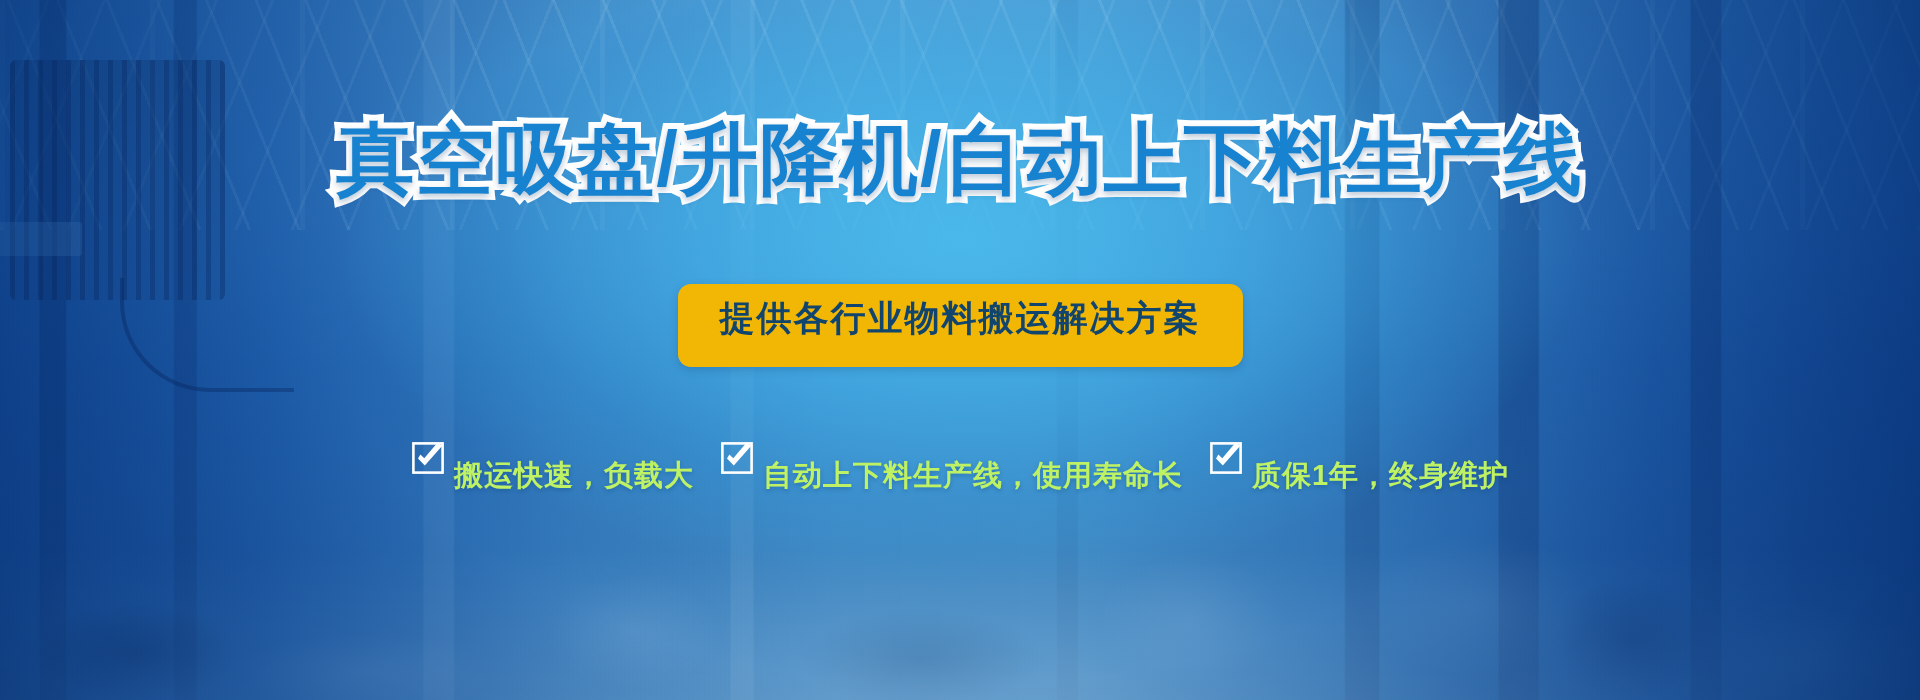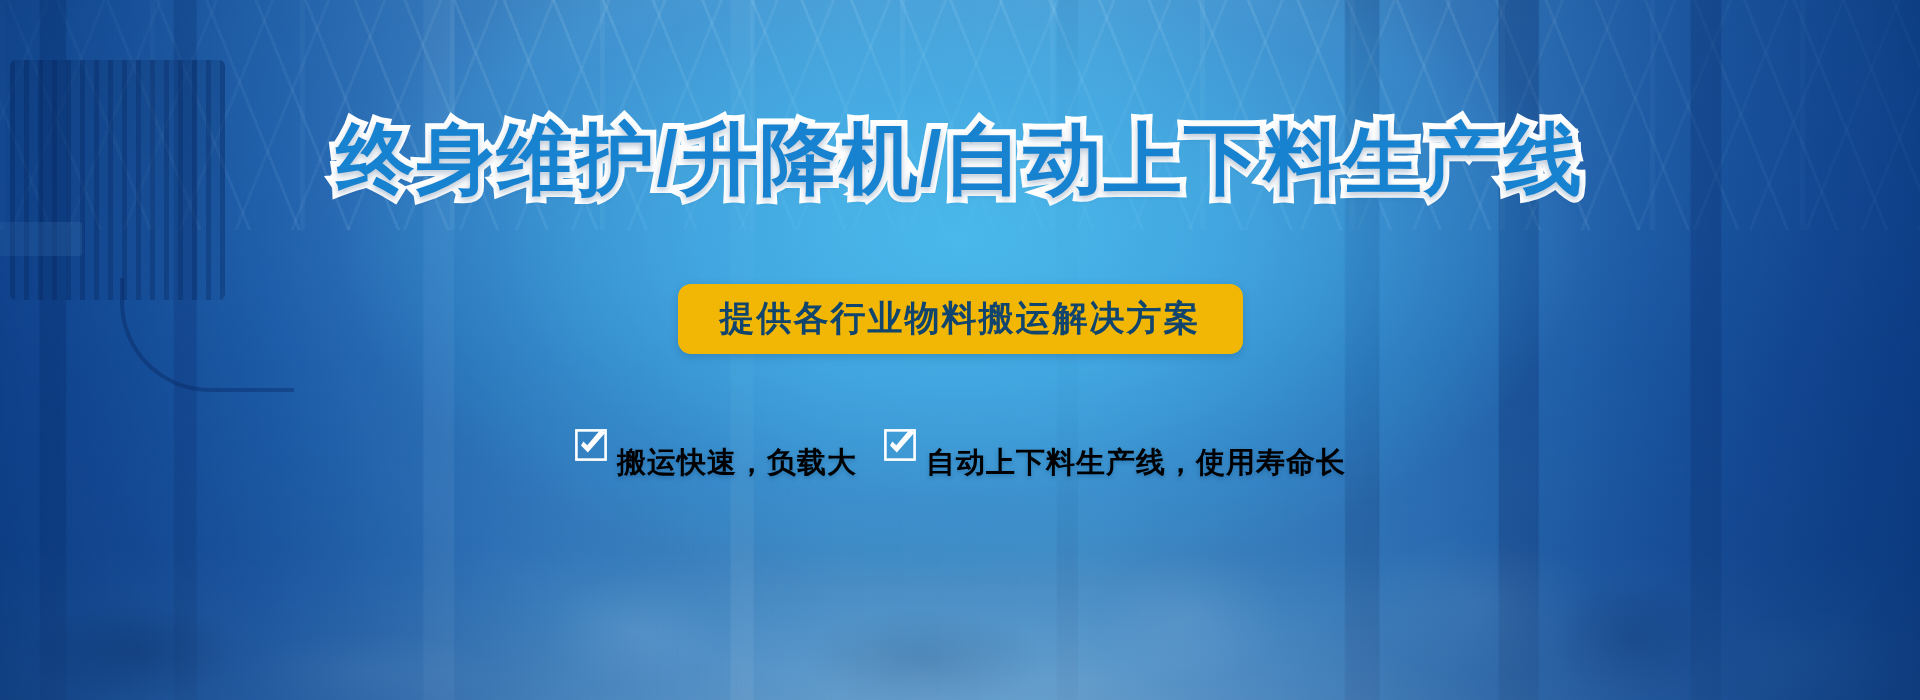--- a/index.html
+++ b/index.html
@@ -115,37 +115,37 @@
   }
 
   .pill{
     margin-top:34px;
     background:#f2b705;
     color:#11456e;
     font-size:35px;
     font-weight:bold;
     letter-spacing:2px;
     line-height:1;
-    padding:16px 42px 19px;
+    padding:16px 42px 32px;
     border-radius:13px;
     white-space:nowrap;
     box-shadow:0 3px 8px rgba(8,56,110,.22);
   }
 
   .features{
     margin-top:58px;
     display:flex;
     align-items:center;
     gap:26px;
     white-space:nowrap;
   }
   .feature{display:flex;align-items:center;gap:9px;}
   .check{display:block;width:34px;height:34px;flex:none;}
   .feature-text{
-    color:#000000;
+    color:#bef264;
     font-size:29px;
     font-weight:bold;
     letter-spacing:1px;
     line-height:1;
     text-shadow:0 2px 4px rgba(8,56,110,.30);
     margin-top:36px;
   }
 </style>
 </head>
 <body>
@@ -161,21 +161,21 @@
     <div class="cable"></div>
     <div class="label-plate"></div>
     <div class="floor"></div>
     <div class="tint"></div>
     <div class="glow"></div>
     <div class="vignette"></div>
   </div>
 
   <div class="content">
 
-    <h1 class="title">终身维护/升降机/自动上下料生产线</h1>
+    <h1 class="title">真空吸盘/升降机/自动上下料生产线</h1>
 
     <div class="pill">提供各行业物料搬运解决方案</div>
 
     <div class="features">
 
       <div class="feature">
         <svg class="check" viewBox="0 0 34 34">
           <rect x="2.4" y="2.4" width="29.2" height="29.2" fill="none" stroke="#ffffff" stroke-width="2.6"></rect>
           <path d="M7 17.6 L13.8 24.6 L31.5 4.5 L26.2 2.0 L13.3 17.2 L9.4 13.4 Z" fill="#ffffff"></path>
         </svg>
@@ -183,16 +183,23 @@
       </div>
 
       <div class="feature">
         <svg class="check" viewBox="0 0 34 34">
           <rect x="2.4" y="2.4" width="29.2" height="29.2" fill="none" stroke="#ffffff" stroke-width="2.6"></rect>
           <path d="M7 17.6 L13.8 24.6 L31.5 4.5 L26.2 2.0 L13.3 17.2 L9.4 13.4 Z" fill="#ffffff"></path>
         </svg>
         <span class="feature-text">自动上下料生产线，使用寿命长</span>
       </div>
 
+      <div class="feature">
+        <svg class="check" viewBox="0 0 34 34">
+          <rect x="2.4" y="2.4" width="29.2" height="29.2" fill="none" stroke="#ffffff" stroke-width="2.6"></rect>
+          <path d="M7 17.6 L13.8 24.6 L31.5 4.5 L26.2 2.0 L13.3 17.2 L9.4 13.4 Z" fill="#ffffff"></path>
+        </svg>
+        <span class="feature-text">质保1年，终身维护</span>
+      </div>
 
     </div>
   </div>
 </div>
 
 </body></html>

